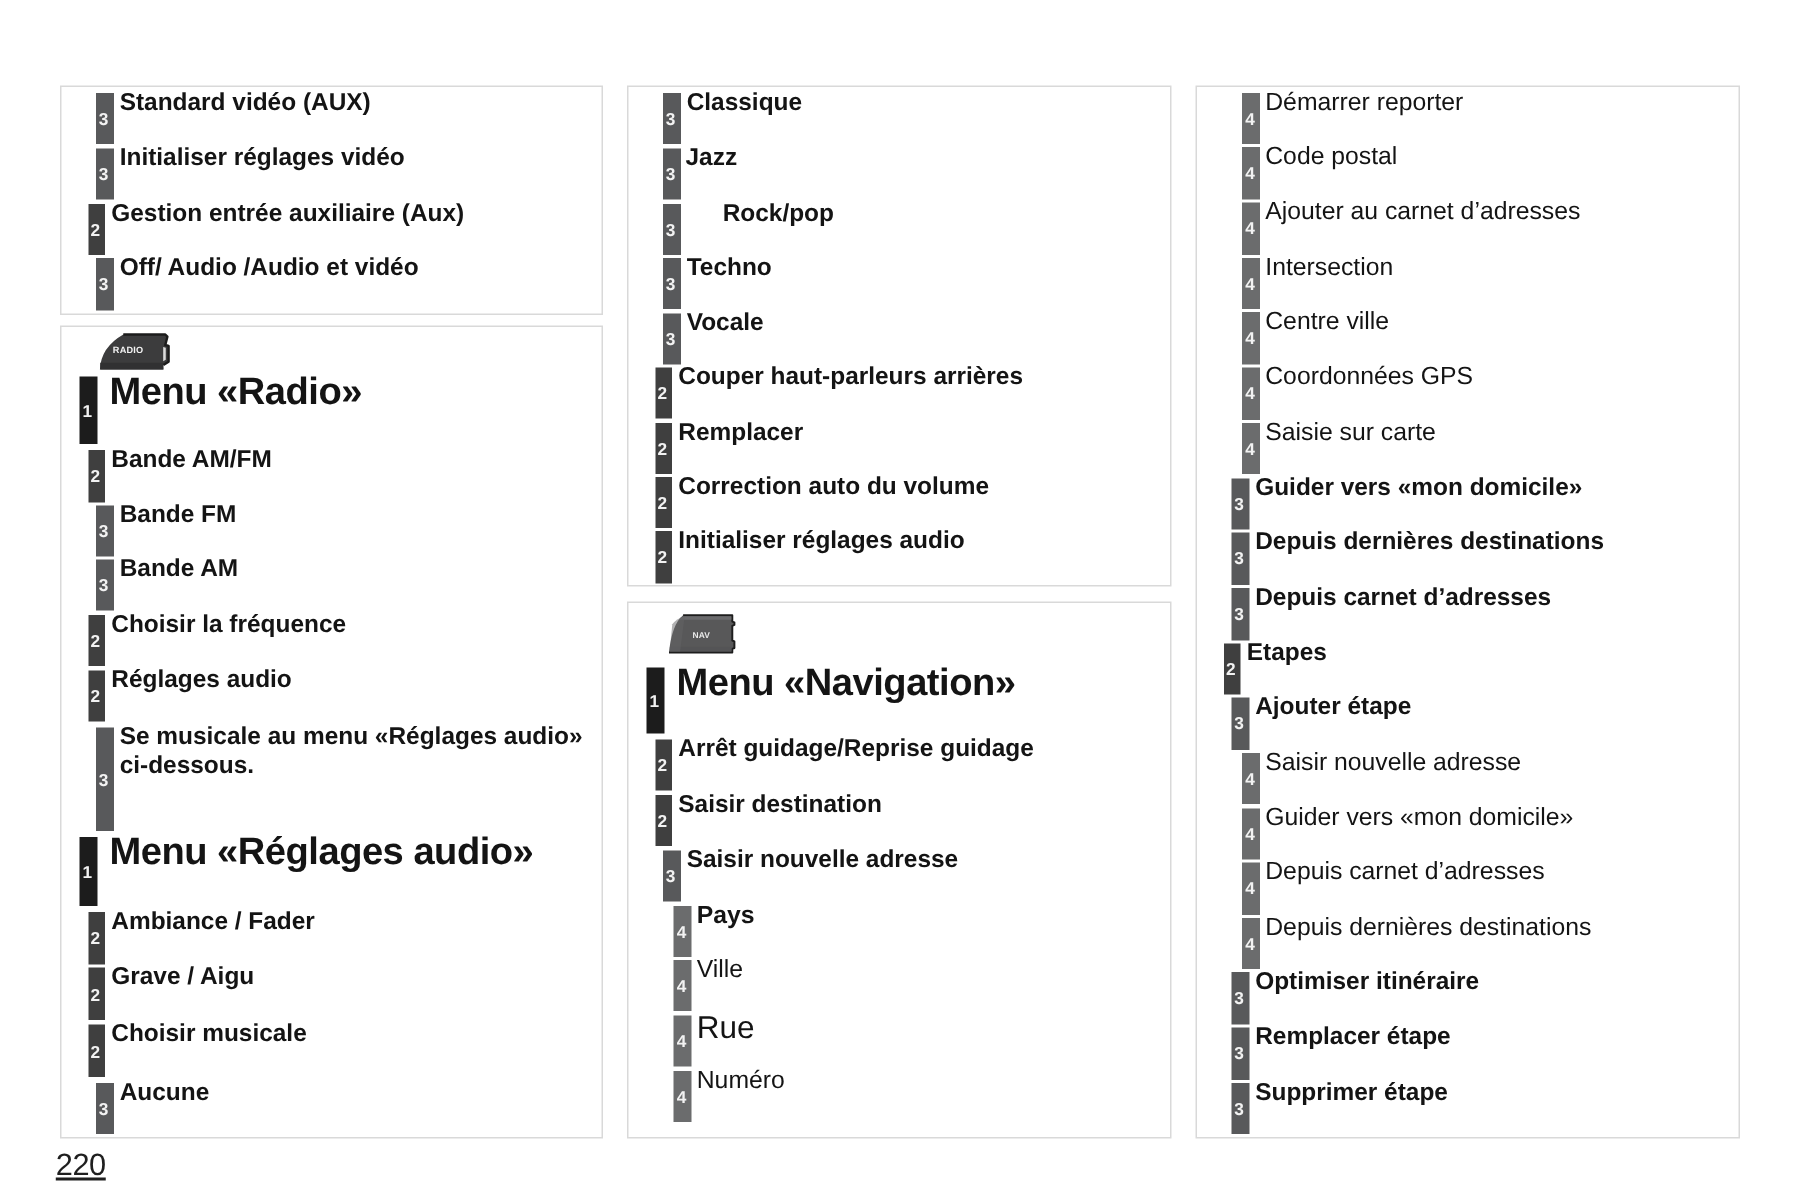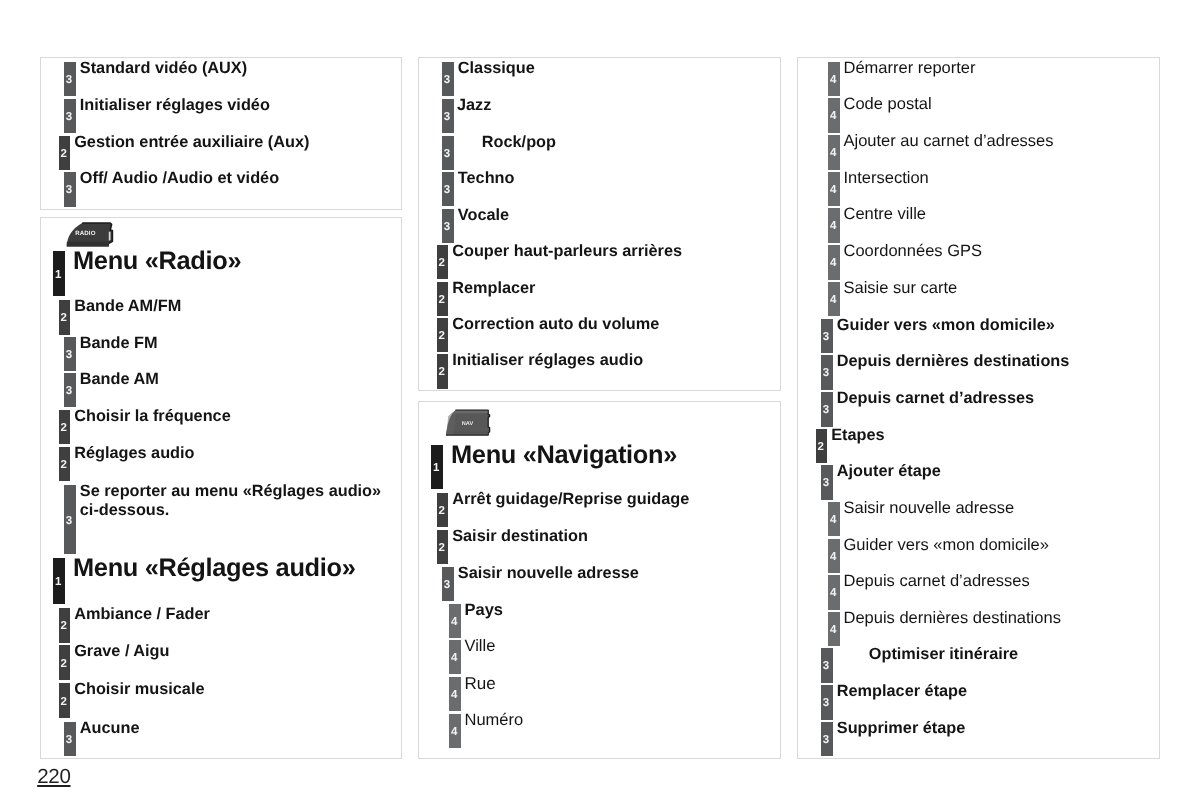--- a/index.html
+++ b/index.html
@@ -114,21 +114,21 @@
 <div class="row" style="left:-1px;top:228.70px;">
         <div class="bar" style="left:18.6px;top:0;height:34.5px;background:#3f3f3f;">
           <span class="num" style="top:13.3px;">2</span>
         </div>
         <div class="label" style="left:34.2px;top:-3px;font-size:16.3px;font-weight:700;letter-spacing:0px;">Réglages audio</div>
       </div>
 <div class="row" style="left:-1px;top:267.20px;">
         <div class="bar" style="left:24.0px;top:0;height:68.5px;background:#58595b;">
           <span class="num" style="top:30.4px;">3</span>
         </div>
-        <div class="label" style="left:39.8px;top:-3px;font-size:16.3px;font-weight:700;letter-spacing:0px;width:310px;white-space:normal;line-height:1.17;">Se reporter au menu «Réglages audio» ci-dessous.</div>
+        <div class="label" style="left:39.8px;top:-3px;font-size:16.3px;font-weight:700;letter-spacing:0px;width:310px;white-space:normal;line-height:1.17;">Se musicale au menu «Réglages audio» ci-dessous.</div>
       </div>
 <div class="row" style="left:-1px;top:340.20px;">
         <div class="bar" style="left:13.2px;top:0;height:46px;background:#1c1c1c;">
           <span class="num" style="top:19.1px;">1</span>
         </div>
         <div class="label" style="left:33px;top:-4px;font-size:25.4px;font-weight:700;letter-spacing:-0.32px;">Menu «Réglages audio»</div>
       </div>
 <div class="row" style="left:-1px;top:390.20px;">
         <div class="bar" style="left:18.6px;top:0;height:34.5px;background:#3f3f3f;">
           <span class="num" style="top:13.3px;">2</span>
@@ -254,21 +254,21 @@
 <div class="row" style="left:-1px;top:238.20px;">
         <div class="bar" style="left:31.3px;top:0;height:34px;background:#6b6c6d;">
           <span class="num" style="top:13.1px;">4</span>
         </div>
         <div class="label" style="left:46.5px;top:-3px;font-size:16.5px;font-weight:400;letter-spacing:0px;">Ville</div>
       </div>
 <div class="row" style="left:-1px;top:275.20px;">
         <div class="bar" style="left:31.3px;top:0;height:34px;background:#6b6c6d;">
           <span class="num" style="top:13.1px;">4</span>
         </div>
-        <div class="label" style="left:46.5px;top:-3px;font-size:17px;font-weight:400;letter-spacing:0px;">Rue</div>
+        <div class="label" style="left:46.5px;top:-3px;font-size:21px;font-weight:400;letter-spacing:0px;">Rue</div>
       </div>
 <div class="row" style="left:-1px;top:311.70px;">
         <div class="bar" style="left:31.3px;top:0;height:34.5px;background:#6b6c6d;">
           <span class="num" style="top:13.3px;">4</span>
         </div>
         <div class="label" style="left:46.5px;top:-3px;font-size:16.5px;font-weight:400;letter-spacing:0px;">Numéro</div>
       </div>
 </div>
 <div class="panel" style="left:797px;top:57px;width:363px;height:702px;">
 <div class="row" style="left:-1px;top:3.70px;">
@@ -364,21 +364,21 @@
 <div class="row" style="left:-1px;top:553.70px;">
         <div class="bar" style="left:31.3px;top:0;height:34.5px;background:#6b6c6d;">
           <span class="num" style="top:13.3px;">4</span>
         </div>
         <div class="label" style="left:46.5px;top:-3px;font-size:16.5px;font-weight:400;letter-spacing:0px;">Depuis dernières destinations</div>
       </div>
 <div class="row" style="left:-1px;top:590.20px;">
         <div class="bar" style="left:24.0px;top:0;height:34.5px;background:#58595b;">
           <span class="num" style="top:13.3px;">3</span>
         </div>
-        <div class="label" style="left:39.8px;top:-3px;font-size:16.3px;font-weight:700;letter-spacing:0px;margin-left:32px;">Optimiser itinéraire</div>
+        <div class="label" style="left:39.8px;top:-3px;font-size:16.3px;font-weight:700;letter-spacing:0px;">Optimiser itinéraire</div>
       </div>
 <div class="row" style="left:-1px;top:627.20px;">
         <div class="bar" style="left:24.0px;top:0;height:34.5px;background:#58595b;">
           <span class="num" style="top:13.3px;">3</span>
         </div>
         <div class="label" style="left:39.8px;top:-3px;font-size:16.3px;font-weight:700;letter-spacing:0px;">Remplacer étape</div>
       </div>
 <div class="row" style="left:-1px;top:663.70px;">
         <div class="bar" style="left:24.0px;top:0;height:34.5px;background:#58595b;">
           <span class="num" style="top:13.3px;">3</span>

